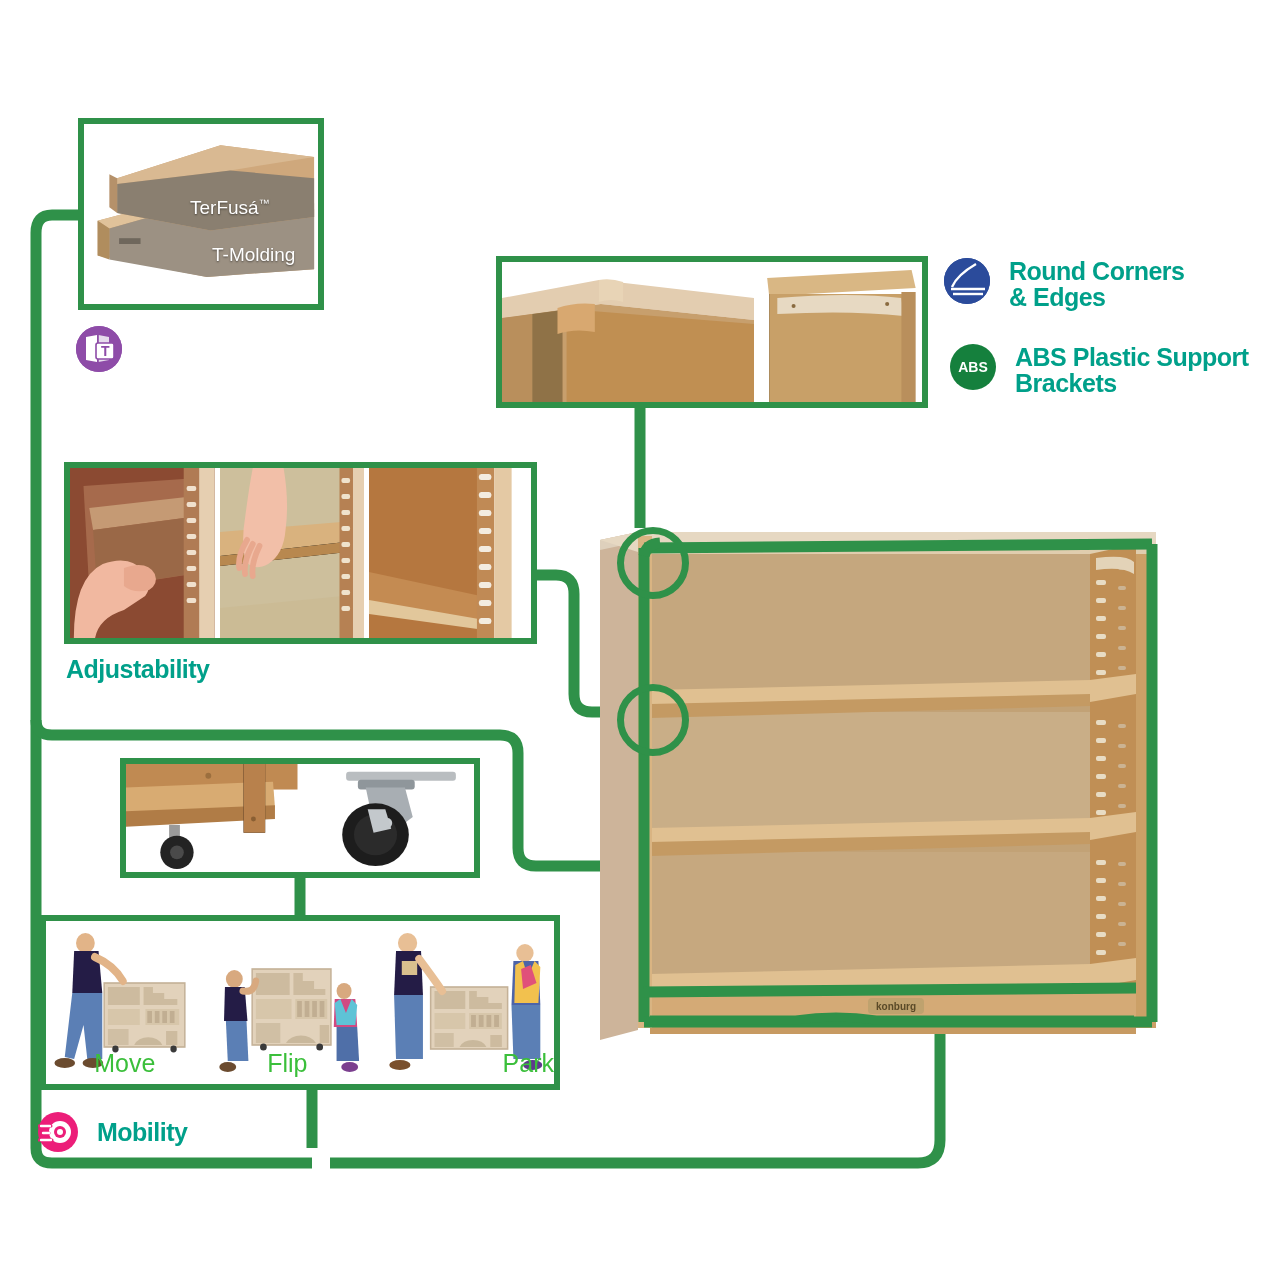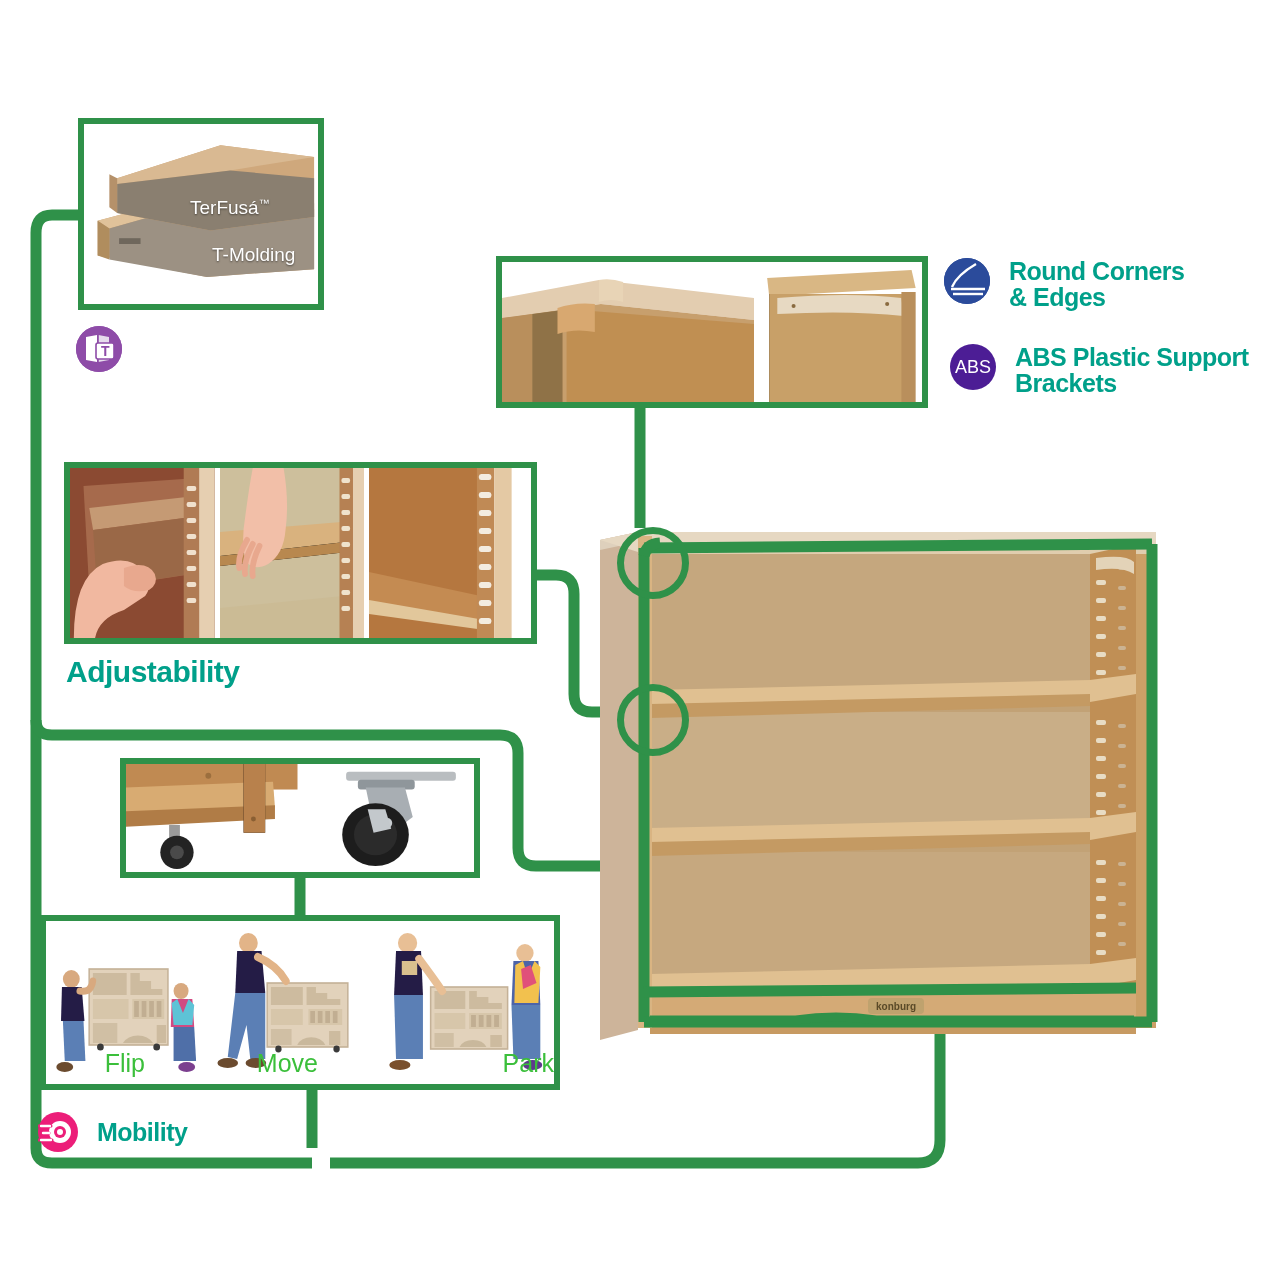--- a/index.html
+++ b/index.html
@@ -41,22 +41,22 @@
 
   .icon-badge{flex:0 0 auto;border-radius:50%;position:relative;}
 
   
   .badge-terfusa{width:46px;height:46px;background:#8e4ca8;}
   
   .badge-mobility{width:40px;height:40px;background:#ec1e79;}
   
   .badge-round{width:46px;height:46px;background:#2b4b9b;}
   
-  .badge-abs{width:46px;height:46px;background:#4c1d95;
-    color:#fff;font-size:18px;font-weight:normal;
+  .badge-abs{width:46px;height:46px;background:#15803d;
+    color:#fff;font-size:14px;font-weight:bold;
     display:flex;align-items:center;justify-content:center;letter-spacing:0px;}
 
   .sup{font-size:0.58em;vertical-align:super;letter-spacing:0;}
 
   
   .mob-caption{
     position:absolute;bottom:6px;
     color:#3bbf3b;font-size:25px;font-weight:normal;
     text-align:center;
     font-family:"Liberation Sans", sans-serif;
@@ -250,21 +250,21 @@
             <rect x="114" y="96" width="13" height="6" rx="2.5"></rect>
           <rect x="114" y="114" width="13" height="6" rx="2.5"></rect>
             <rect x="114" y="132" width="13" height="6" rx="2.5"></rect>
           <rect x="114" y="150" width="13" height="6" rx="2.5"></rect>
         </g>
         <rect x="130" y="0" width="18" height="170" fill="#e4c9a4"></rect>
       </svg>
     </div>
   </div>
 
-  <div class="feat-label" style="left:66px;top:656px;font-size:30px;">
+  <div class="feat-label" style="left:66px;top:656px;font-size:25px;">
     <span class="feat-txt">Adjustability</span>
   </div>
 
   <div class="photo-box" style="left:120px;top:758px;width:360px;height:120px;">
     <div class="panel" style="flex:1;">
       <svg viewBox="0 0 175 110" width="100%" height="100%" preserveAspectRatio="none">
         <rect width="175" height="110" fill="#ffffff"></rect>
         <rect x="0" y="0" width="175" height="26" fill="#c08a52"></rect>
         <polygon points="0,24 150,18 152,44 0,52" fill="#d8ab72"></polygon>
         <polygon points="0,48 152,42 152,56 0,64" fill="#b07c46"></polygon>
@@ -285,55 +285,20 @@
         <path d="M 64 24 L 104 24 L 112 54 L 96 66 L 72 62 Z" fill="#a8aeb3"></path>
         <ellipse cx="74" cy="72" rx="34" ry="32" fill="#1d1d1d"></ellipse>
         <ellipse cx="74" cy="72" rx="22" ry="21" fill="#2b2b2b"></ellipse>
         <circle cx="86" cy="60" r="5" fill="#c6cbcf"></circle>
         <path d="M 66 46 L 84 46 L 90 66 L 72 70 Z" fill="#c3c8cc"></path>
       </svg>
     </div>
   </div>
 
   <div class="photo-box" style="left:40px;top:915px;width:520px;height:175px;">
-    <div class="panel" style="flex:1;">
-      <svg viewBox="0 0 168 163" width="100%" height="100%" preserveAspectRatio="none">
-        <rect width="168" height="163" fill="#ffffff"></rect>
-
-        <rect x="46" y="48" width="84" height="76" fill="#e2d2bb" stroke="#c4b197" stroke-width="1.6"></rect>
-        <rect x="50" y="52" width="36" height="22" fill="#cdbb9f"></rect>
-        <polygon points="90,74 90,52 100,52 100,60 112,60 112,68 124,68 124,74" fill="#cdbb9f"></polygon>
-        <rect x="50" y="78" width="38" height="20" fill="#d7c6aa"></rect>
-        <rect x="92" y="78" width="34" height="20" fill="#d7c6aa"></rect>
-        <g fill="#c1ae92">
-            <rect x="94" y="80" width="5" height="16"></rect>
-            <rect x="102" y="80" width="5" height="16"></rect>
-            <rect x="110" y="80" width="5" height="16"></rect>
-            <rect x="118" y="80" width="5" height="16"></rect>
-          </g>
-        <rect x="50" y="102" width="26" height="20" fill="#d0bfa4"></rect>
-        <path d="M 82 122 A 18 14 0 0 1 114 122 Z" fill="#c9b89c"></path>
-        <rect x="118" y="104" width="10" height="18" fill="#cdbb9f"></rect>
-        <circle cx="58" cy="126" r="3.6" fill="#3a3a3a"></circle>
-          <circle cx="118" cy="126" r="3.6" fill="#3a3a3a"></circle>
-
-        <circle cx="27" cy="58" r="9" fill="#d8a97f"></circle>
-        <path d="M 17 66 L 38 66 L 41 100 L 16 100 Z" fill="#241c46"></path>
-        <path d="M 18 100 L 40 100 L 42 140 L 20 140 Z" fill="#5b7fb5"></path>
-        <path d="M 36 70 Q 48 72 50 60" stroke="#d8a97f" stroke-width="7" fill="none" stroke-linecap="round"></path>
-        <ellipse cx="20" cy="146" rx="9" ry="5" fill="#6b4b2f"></ellipse>
-
-        <circle cx="144" cy="70" r="8" fill="#d8a97f"></circle>
-        <path d="M 134 78 L 156 78 L 158 106 L 133 106 Z" fill="#d14a82"></path>
-        <path d="M 134 82 L 140 78 L 146 92 L 152 78 L 158 84 L 156 104 L 136 104 Z" fill="#5ec3d6"></path>
-        <path d="M 136 106 L 158 106 L 160 140 L 136 140 Z" fill="#4f6fa8"></path>
-        <ellipse cx="150" cy="146" rx="9" ry="5" fill="#7b3f8f"></ellipse>
-      </svg>
-      <span class="mob-caption" style="left:0;right:0;">Flip</span>
-    </div>
     <div class="panel" style="flex:1;">
       <svg viewBox="0 0 168 163" width="100%" height="100%" preserveAspectRatio="none">
         <rect width="168" height="163" fill="#ffffff"></rect>
         <rect x="62" y="62" width="86" height="64" fill="#e2d2bb" stroke="#c4b197" stroke-width="1.6"></rect>
         <rect x="66" y="66" width="34" height="18" fill="#cdbb9f"></rect>
         <polygon points="104,84 104,66 114,66 114,72 126,72 126,78 140,78 140,84" fill="#cdbb9f"></polygon>
         <rect x="66" y="88" width="34" height="16" fill="#d7c6aa"></rect>
         <rect x="106" y="88" width="36" height="16" fill="#d7c6aa"></rect>
         <g fill="#c1ae92">
             <rect x="108" y="90" width="5" height="12"></rect>
@@ -348,20 +313,55 @@
           <circle cx="136" cy="128" r="3.4" fill="#3a3a3a"></circle>
 
         <circle cx="42" cy="22" r="10" fill="#e2b488"></circle>
         <path d="M 30 30 L 56 30 L 60 72 L 28 72 Z" fill="#241c46"></path>
         <path d="M 52 36 Q 72 44 82 60" stroke="#e2b488" stroke-width="8" fill="none" stroke-linecap="round"></path>
         <path d="M 28 72 L 60 72 L 60 138 L 44 138 L 40 104 L 30 138 L 20 136 Z" fill="#5b7fb5"></path>
         <ellipse cx="20" cy="142" rx="11" ry="5" fill="#6b4b2f"></ellipse>
         <ellipse cx="50" cy="142" rx="11" ry="5" fill="#6b4b2f"></ellipse>
       </svg>
       <span class="mob-caption" style="left:0;right:0;">Move</span>
+    </div>
+    <div class="panel" style="flex:1;">
+      <svg viewBox="0 0 168 163" width="100%" height="100%" preserveAspectRatio="none">
+        <rect width="168" height="163" fill="#ffffff"></rect>
+
+        <rect x="46" y="48" width="84" height="76" fill="#e2d2bb" stroke="#c4b197" stroke-width="1.6"></rect>
+        <rect x="50" y="52" width="36" height="22" fill="#cdbb9f"></rect>
+        <polygon points="90,74 90,52 100,52 100,60 112,60 112,68 124,68 124,74" fill="#cdbb9f"></polygon>
+        <rect x="50" y="78" width="38" height="20" fill="#d7c6aa"></rect>
+        <rect x="92" y="78" width="34" height="20" fill="#d7c6aa"></rect>
+        <g fill="#c1ae92">
+            <rect x="94" y="80" width="5" height="16"></rect>
+            <rect x="102" y="80" width="5" height="16"></rect>
+            <rect x="110" y="80" width="5" height="16"></rect>
+            <rect x="118" y="80" width="5" height="16"></rect>
+          </g>
+        <rect x="50" y="102" width="26" height="20" fill="#d0bfa4"></rect>
+        <path d="M 82 122 A 18 14 0 0 1 114 122 Z" fill="#c9b89c"></path>
+        <rect x="118" y="104" width="10" height="18" fill="#cdbb9f"></rect>
+        <circle cx="58" cy="126" r="3.6" fill="#3a3a3a"></circle>
+          <circle cx="118" cy="126" r="3.6" fill="#3a3a3a"></circle>
+
+        <circle cx="27" cy="58" r="9" fill="#d8a97f"></circle>
+        <path d="M 17 66 L 38 66 L 41 100 L 16 100 Z" fill="#241c46"></path>
+        <path d="M 18 100 L 40 100 L 42 140 L 20 140 Z" fill="#5b7fb5"></path>
+        <path d="M 36 70 Q 48 72 50 60" stroke="#d8a97f" stroke-width="7" fill="none" stroke-linecap="round"></path>
+        <ellipse cx="20" cy="146" rx="9" ry="5" fill="#6b4b2f"></ellipse>
+
+        <circle cx="144" cy="70" r="8" fill="#d8a97f"></circle>
+        <path d="M 134 78 L 156 78 L 158 106 L 133 106 Z" fill="#d14a82"></path>
+        <path d="M 134 82 L 140 78 L 146 92 L 152 78 L 158 84 L 156 104 L 136 104 Z" fill="#5ec3d6"></path>
+        <path d="M 136 106 L 158 106 L 160 140 L 136 140 Z" fill="#4f6fa8"></path>
+        <ellipse cx="150" cy="146" rx="9" ry="5" fill="#7b3f8f"></ellipse>
+      </svg>
+      <span class="mob-caption" style="left:0;right:0;">Flip</span>
     </div>
     <div class="panel" style="flex:1.16;">
       <svg viewBox="0 0 190 163" width="100%" height="100%" preserveAspectRatio="none">
         <rect width="190" height="163" fill="#ffffff"></rect>
         <rect x="62" y="66" width="80" height="62" fill="#e2d2bb" stroke="#c4b197" stroke-width="1.6"></rect>
         <rect x="66" y="70" width="32" height="18" fill="#cdbb9f"></rect>
         <polygon points="102,88 102,70 110,70 110,76 122,76 122,82 136,82 136,88" fill="#cdbb9f"></polygon>
         <rect x="66" y="92" width="32" height="16" fill="#d7c6aa"></rect>
         <rect x="102" y="92" width="34" height="16" fill="#d7c6aa"></rect>
         <g fill="#c1ae92">

